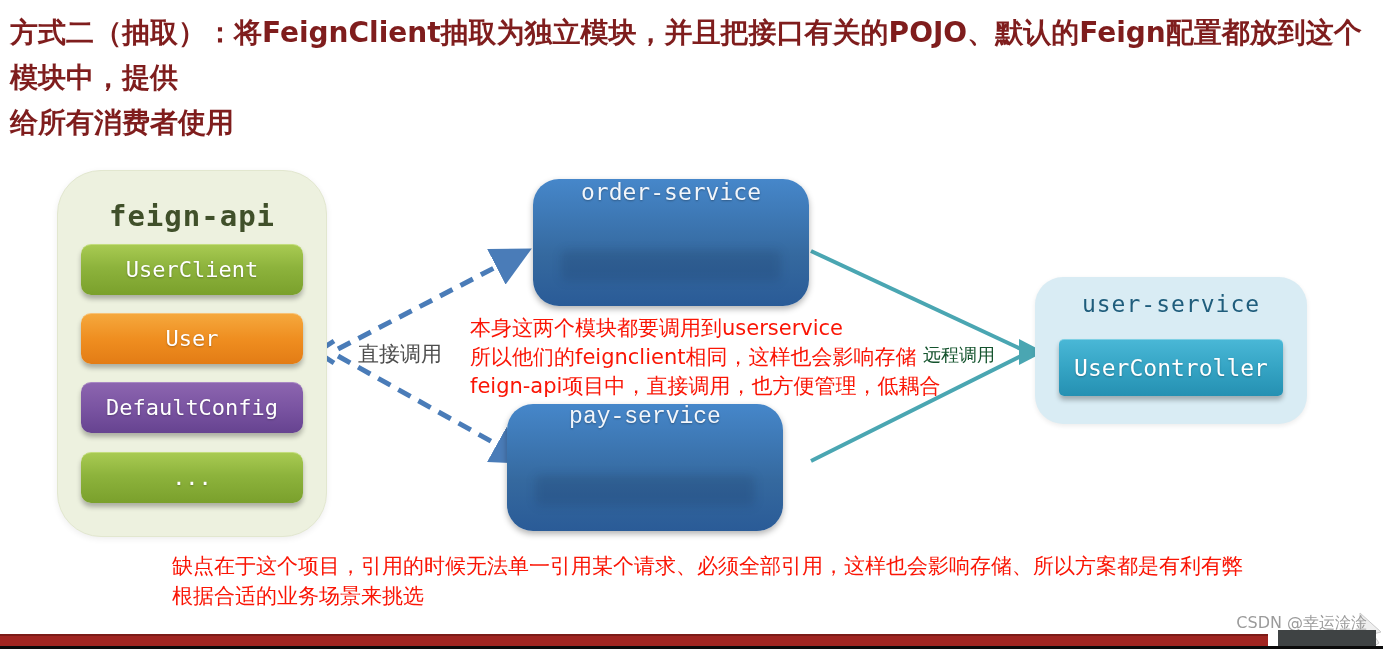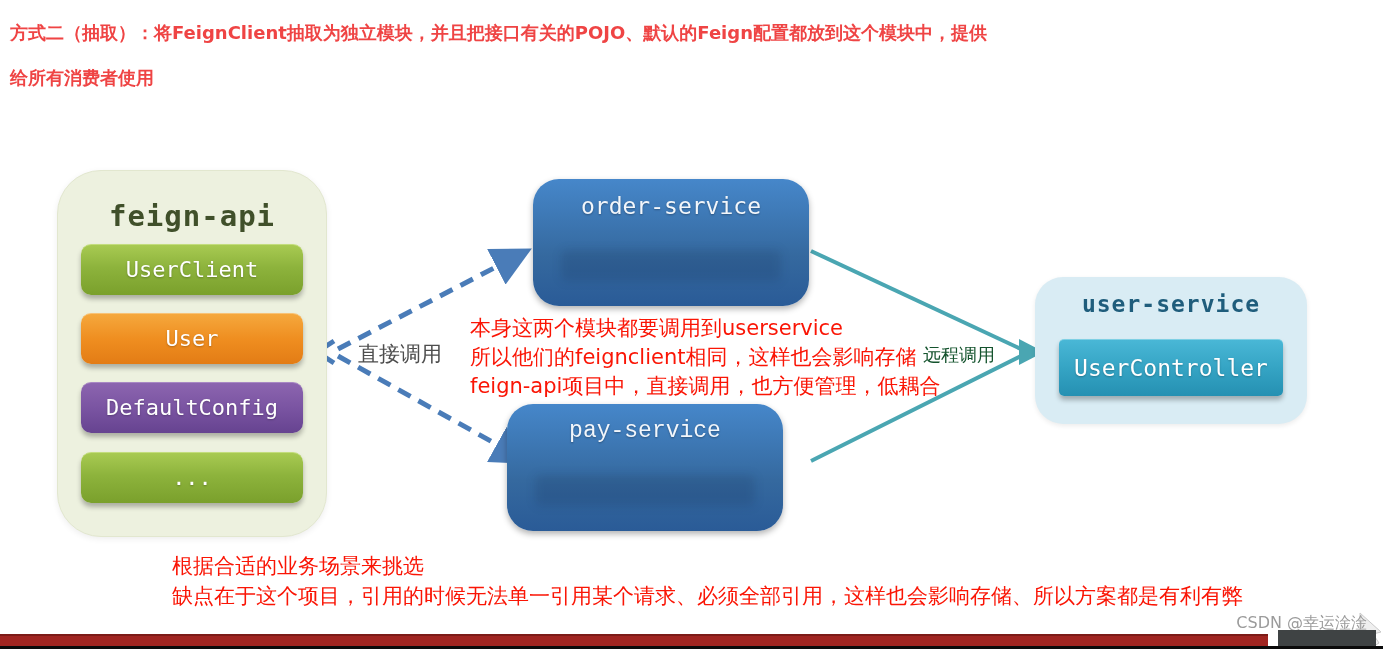--- a/index.html
+++ b/index.html
@@ -2,21 +2,21 @@
 <html><head>
 <meta charset="utf-8">
 <style>
   html,body{margin:0;padding:0;background:#fff;}
   .stage{
     position:relative;width:1383px;height:649px;overflow:hidden;
     background:#ffffff;font-family:"DejaVu Sans",sans-serif;
   }
   
   .header{position:absolute;left:10px;top:10px;width:1360px;
-    font-weight:700;color:#ef4444;font-size:18px;line-height:45px;}
+    font-weight:700;color:#7f1d1d;font-size:28px;line-height:45px;}
   
   .feign-api{
     position:absolute;left:57px;top:170px;width:268px;height:365px;
     background:#edf1df;border:1px solid #e2e7cf;border-radius:44px;
     box-shadow:0 2px 6px rgba(0,0,0,.07);
   }
   .module-title{
     text-align:center;margin-top:28px;font-family:"DejaVu Sans Mono",monospace;
     font-weight:700;font-size:29px;color:#40502a;letter-spacing:1px;
   }
@@ -30,33 +30,33 @@
   .chip.orange{background:linear-gradient(180deg,#f5a83d 0%,#ef8e20 50%,#e37c15 100%);border-top:1px solid #f8c276;}
   .chip.purple{background:linear-gradient(180deg,#8c65af 0%,#7a54a2 50%,#664390 100%);border-top:1px solid #a888c4;}
   .chip.c1{top:73px}.chip.c2{top:142px}.chip.c3{top:211px}.chip.c4{top:281px}
   
   .service{
     position:absolute;width:276px;height:127px;border-radius:26px;
     background:linear-gradient(180deg,#4687ca 0%,#35699f 60%,#2a5b97 100%);
     box-shadow:0 3px 6px rgba(0,0,0,.3);color:#f2f6fb;
     font-family:"DejaVu Sans Mono",monospace;font-size:23px;text-align:center;
   }
-  .service .service-label{margin-top:14px;text-shadow:0 1px 2px rgba(0,0,0,.3);}
+  .service .service-label{margin-top:0;text-shadow:0 1px 2px rgba(0,0,0,.3);}
   .service::after{ 
     content:"";position:absolute;left:10%;right:10%;top:56%;height:24%;
     background:rgba(8,24,52,.13);border-radius:6px;filter:blur(5px);
   }
   .service.order{left:533px;top:179px;}
   .service.pay  {left:507px;top:404px;font-family:Liberation Mono, monospace;}
   
   .user-service{
     position:absolute;left:1035px;top:277px;width:272px;height:147px;
     background:#d9ecf4;border-radius:28px;box-shadow:0 2px 5px rgba(0,0,0,.08);
   }
-  .user-service .module-title{margin-top:14px;font-size:23px;color:#1f5d7c;font-weight:700;}
+  .user-service .module-title{margin-top:14px;font-size:23px;color:#1f5d7c;font-weight:400;}
   .chip.tealbtn{
     left:24px;top:62px;width:224px;height:56px;line-height:56px;font-size:23px;
     background:linear-gradient(180deg,#49b7d6 0%,#35a4c4 50%,#2590b2 100%);
     border-top:1px solid #7fd0e4;border-radius:5px;
   }
   
   .label-dep{position:absolute;left:358px;top:340px;font-size:21px;color:#4d4d4d;}
   .label-remote{position:absolute;left:923px;top:343px;font-size:18px;color:#14532d;}
   
   .note-middle{position:absolute;left:470px;top:314px;font-size:21px;line-height:29px;color:#fa1505;}
@@ -121,22 +121,22 @@
   <div class="label-dep">直接调用</div>
   <div class="label-remote">远程调用</div>
 
   <div class="note-middle">
     <div>本身这两个模块都要调用到userservice</div>
     <div>所以他们的feignclient相同，这样也会影响存储</div>
     <div>feign-api项目中，直接调用，也方便管理，低耦合</div>
   </div>
 
   <div class="note-bottom">
+    <div>缺点在于这个项目，引用的时候无法单一引用某个请求、必须全部引用，这样也会影响存储、所以方案都是有利有弊</div>
     <div>根据合适的业务场景来挑选</div>
-    <div>缺点在于这个项目，引用的时候无法单一引用某个请求、必须全部引用，这样也会影响存储、所以方案都是有利有弊</div>
   </div>
 
   <div class="watermark">CSDN @幸运淦淦</div>
   <div class="bar-red"></div>
   <div class="bar-gray"></div>
   <div class="bar-black"></div>
 
 </div>
 
 </body></html>

